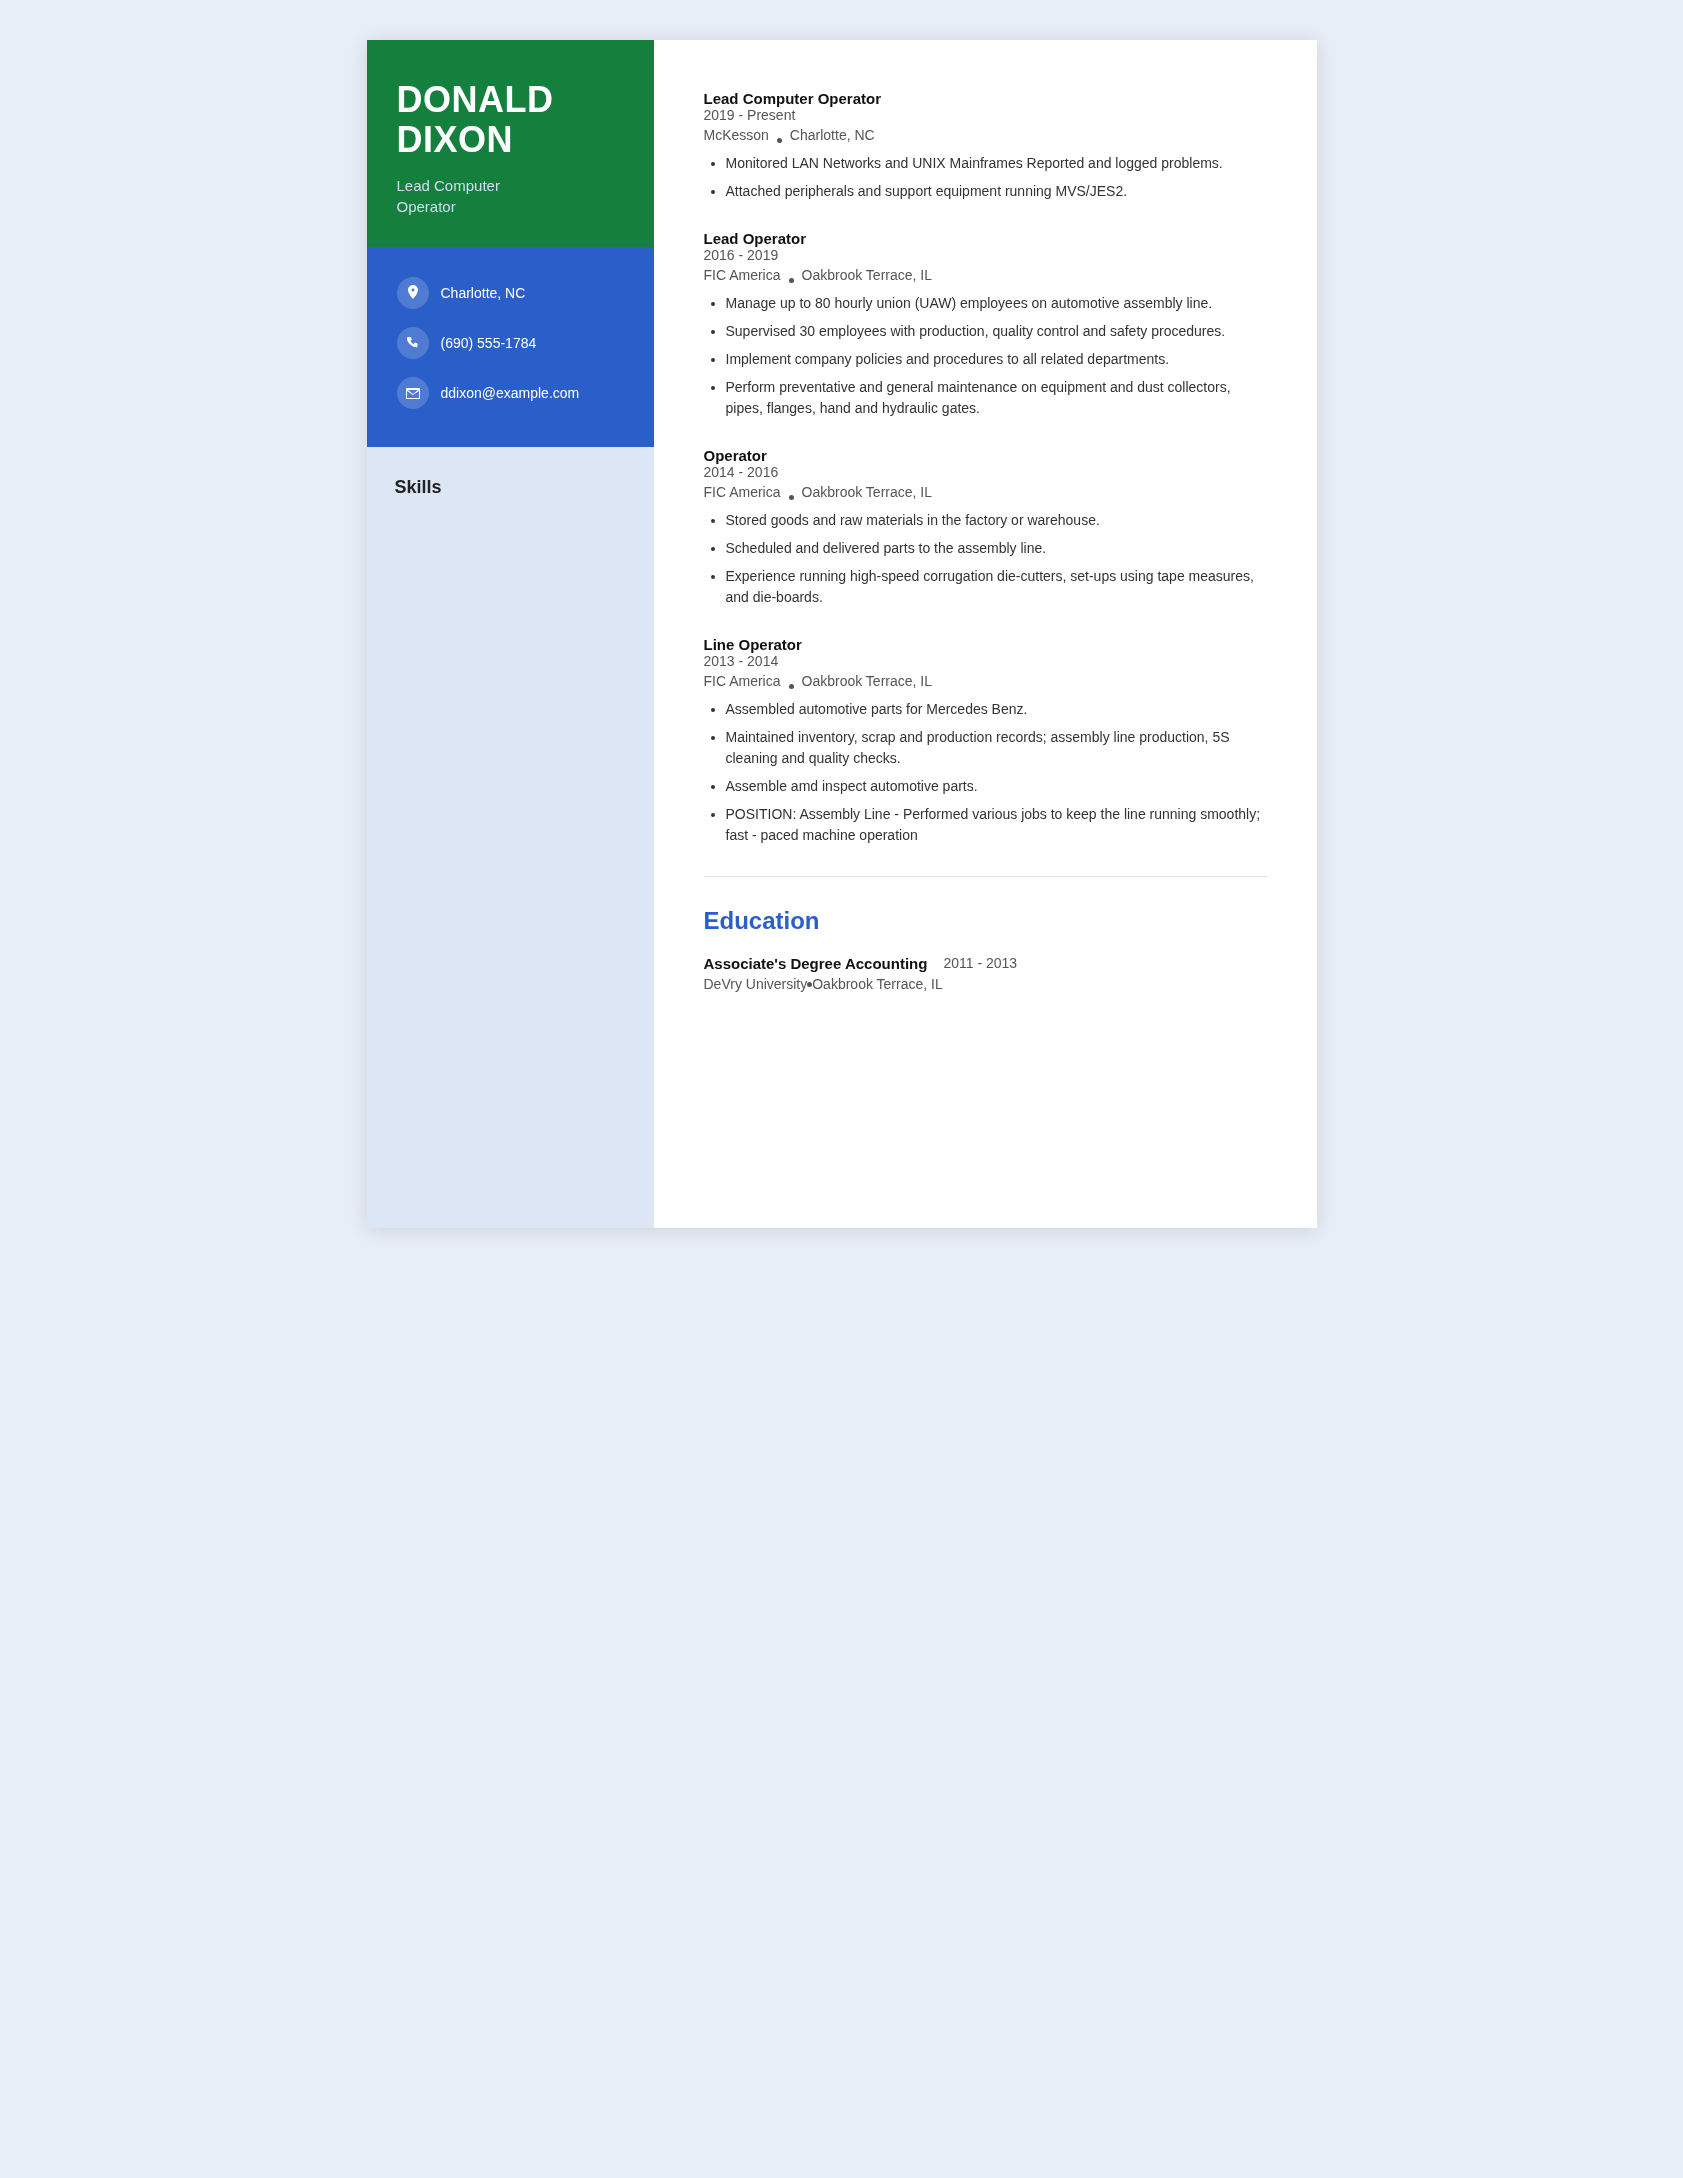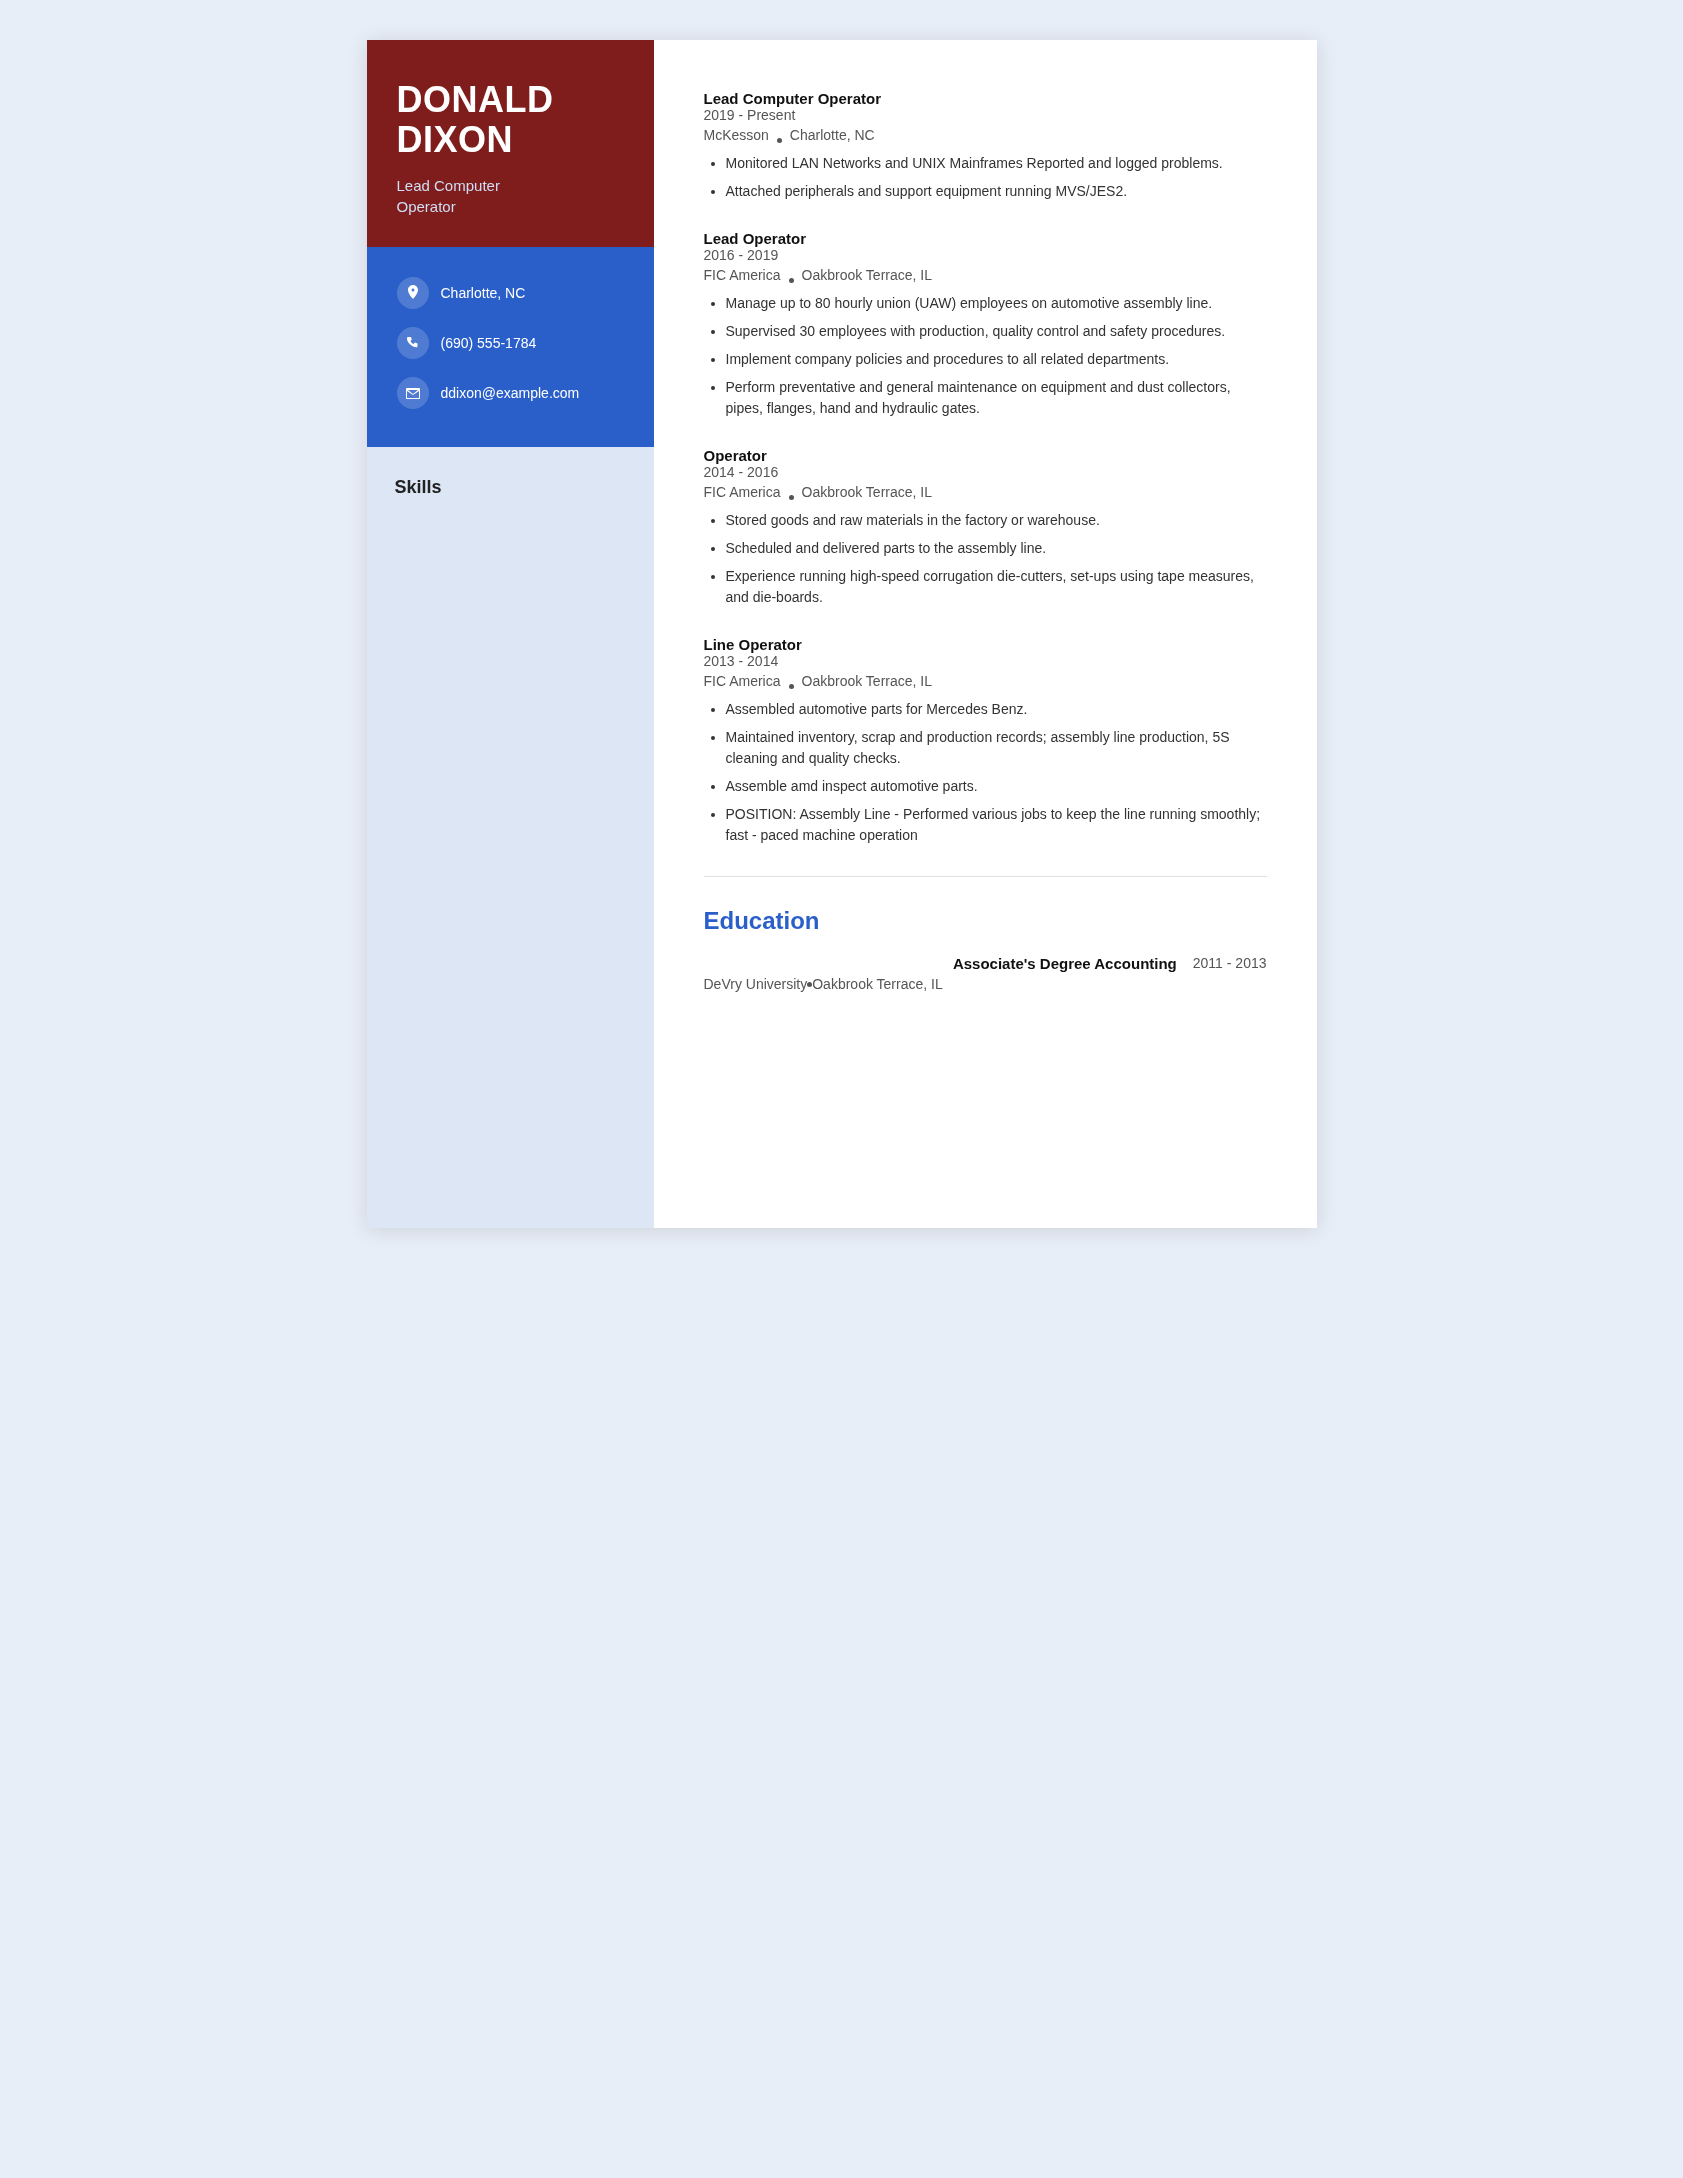--- a/index.html
+++ b/index.html
@@ -22,21 +22,21 @@
     
     .sidebar {
       width: 287px;
       min-width: 287px;
       background: #2a5fc9;
       color: white;
       display: flex;
       flex-direction: column;
     }
     .sidebar-top {
-      background: #7f1d1d;
+      background: #15803d;
       padding: 40px 30px 30px 30px;
     }
     .name-title {
       font-size: 36px;
       font-weight: 900;
       line-height: 1.1;
       letter-spacing: 0.5px;
       margin-bottom: 16px;
     }
     .job-title {
@@ -153,21 +153,21 @@
     .section-divider {
       border: none;
       border-top: 1px solid #e0e0e0;
       margin: 30px 0;
     }
     .edu-block {
       margin-bottom: 20px;
     }
     .edu-header {
       display: flex;
-      justify-content: flex-end;
+      justify-content: flex-start;
       align-items: flex-start;
       margin-bottom: 4px;
     }
     .edu-name {
       font-size: 15px;
       font-weight: 700;
       color: #111;
     }
     .edu-dates {
       font-size: 14px;

